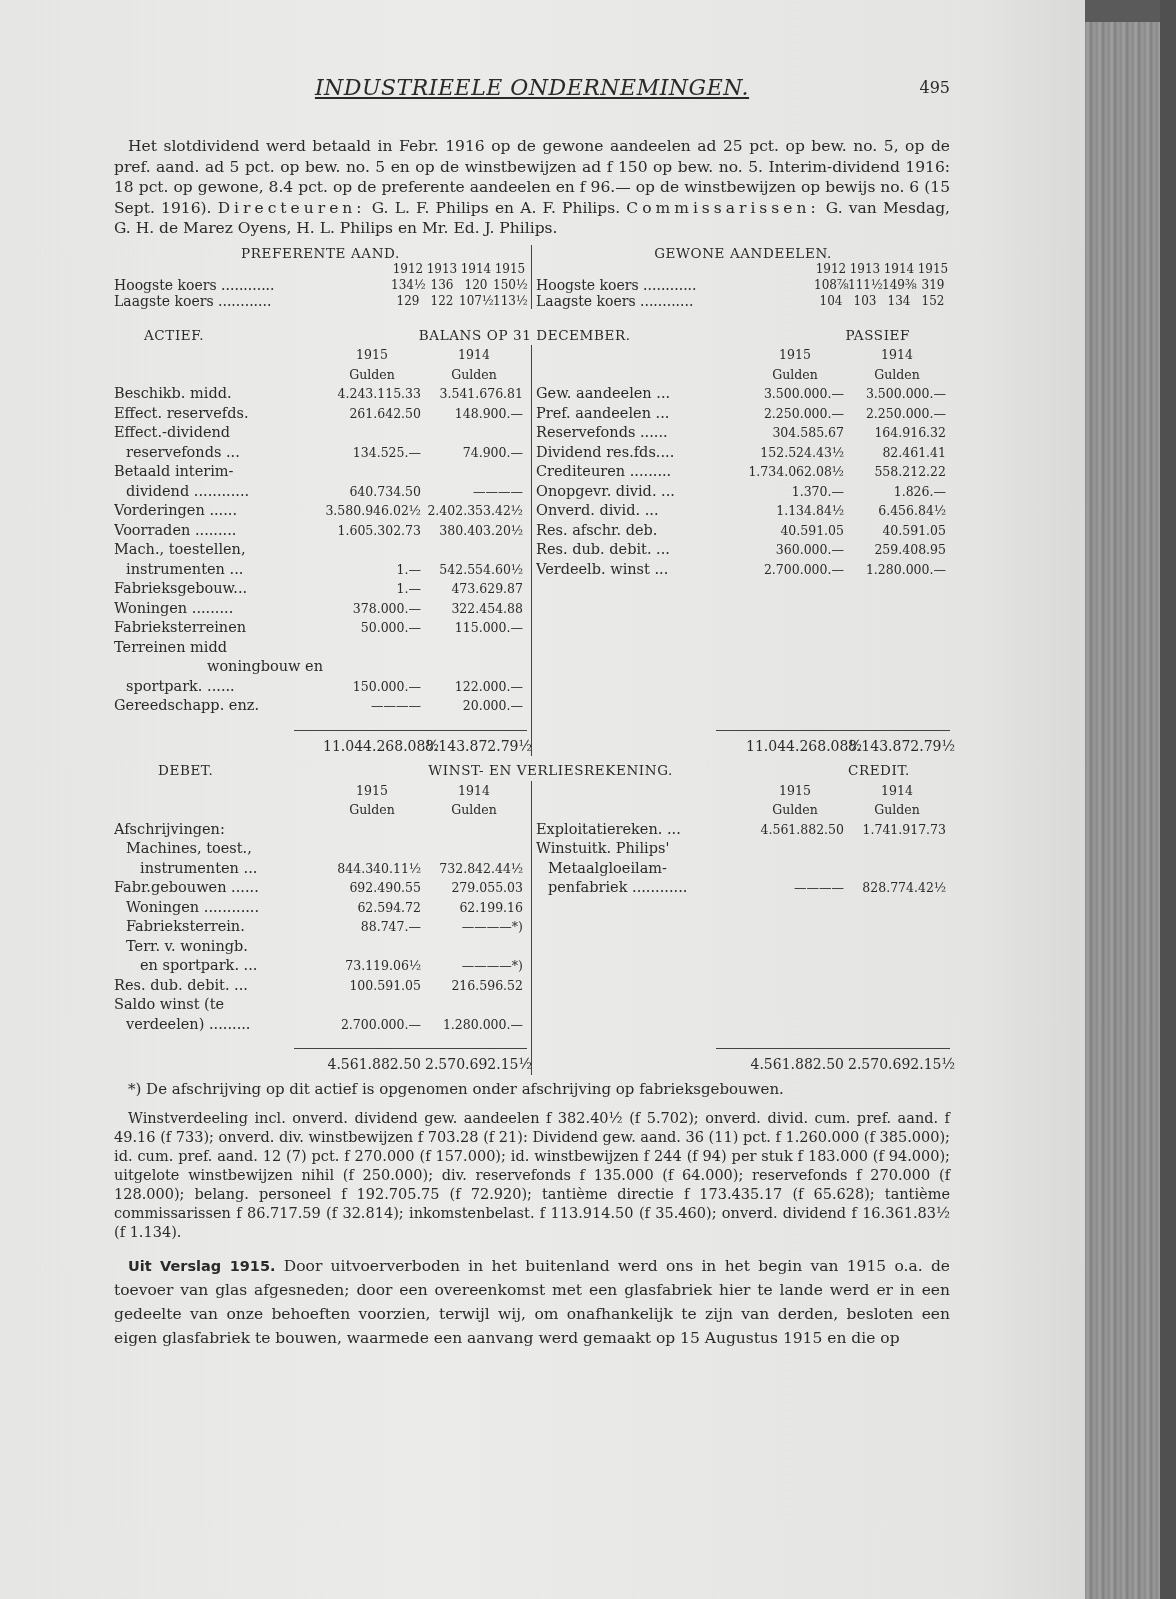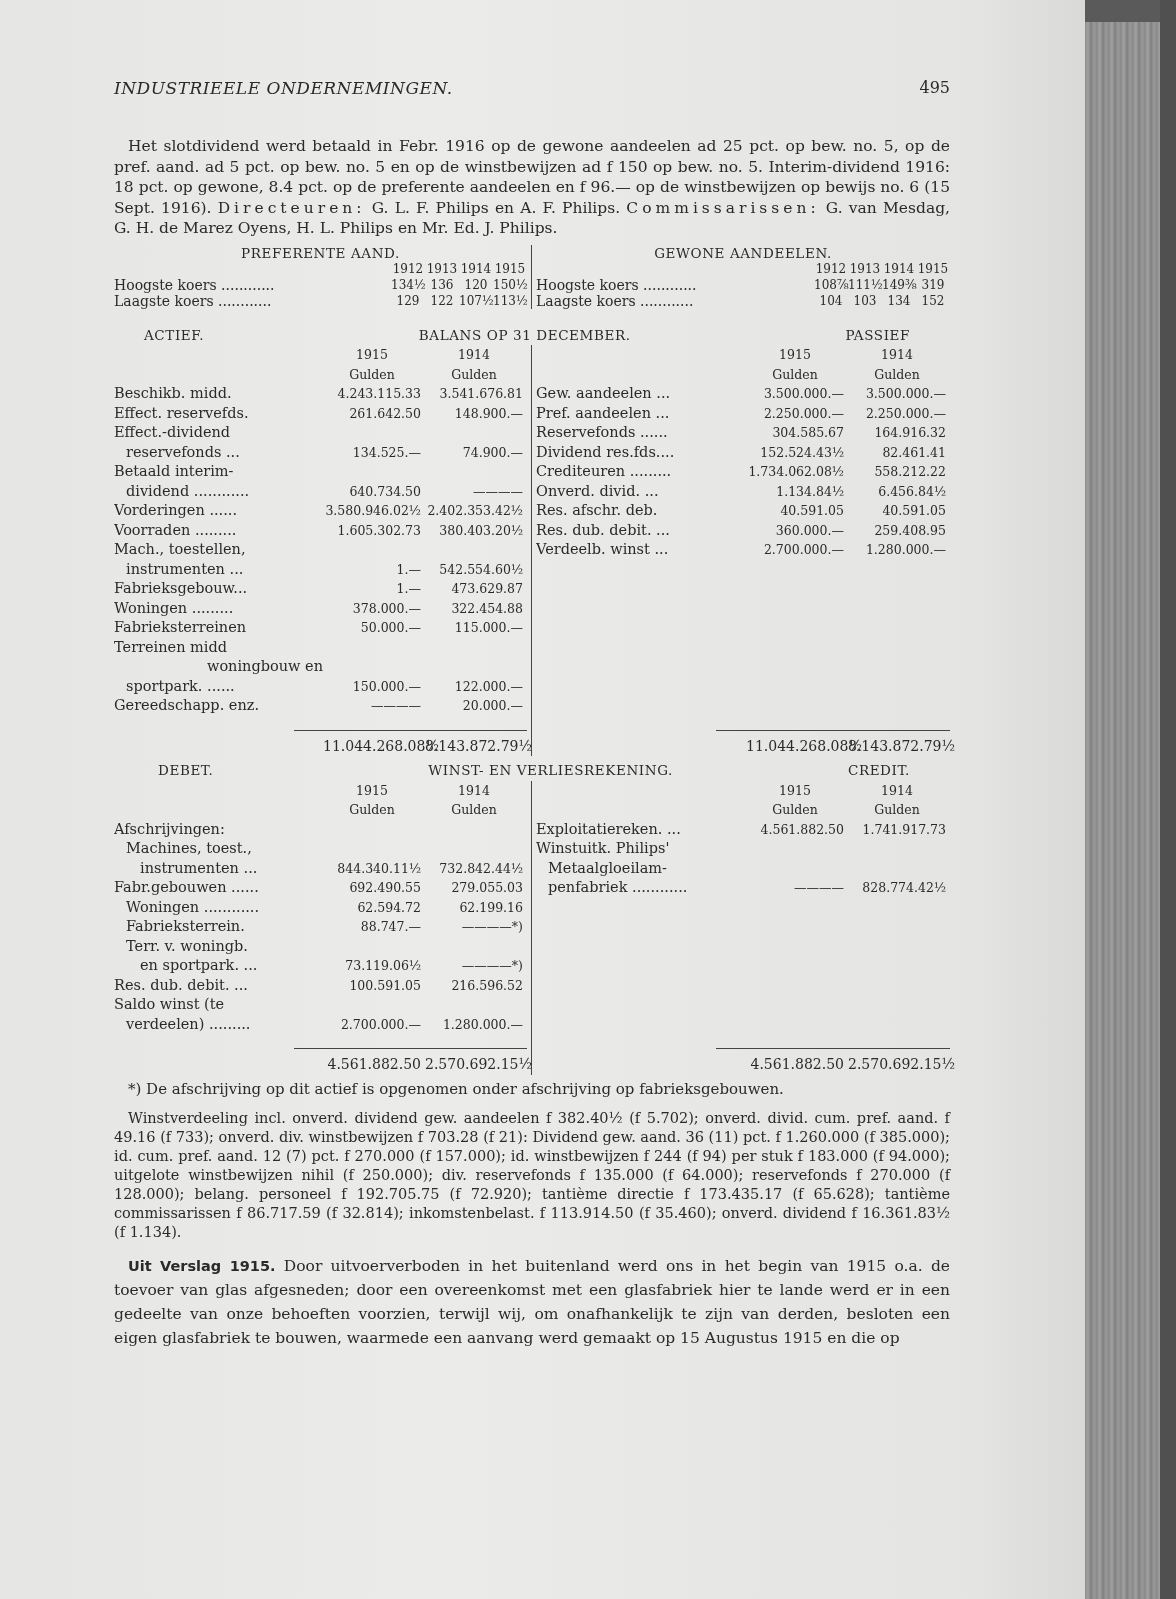--- a/index.html
+++ b/index.html
@@ -27,22 +27,22 @@
     background: #5a5a5a;
   }
   .content {
     position: absolute; left: 114px; top: 78px; width: 836px;
     font-size: 15.5px; line-height: 20.5px;
   }
   .running-head {
     position: relative; height: 30px; margin-bottom: 28px;
   }
   .running-title {
-    position: absolute; left: 0; right: 0; text-align: left;
-    font-style: italic; font-size: 17px; letter-spacing: 0.5px;
+    position: absolute; left: 0; right: 0; text-align: center;
+    font-style: italic; font-size: 22px; letter-spacing: 0.5px; text-decoration: underline;
   }
   .page-number {
     position: absolute; right: 0; top: 0; font-size: 16px;
   }
   p { margin: 0; text-align: justify; }
   .indent { text-indent: 14px; }
   .spaced { letter-spacing: 4px; }
   .koers {
     display: grid; grid-template-columns: 1fr 1fr; margin-top: 6px; font-size: 14px; line-height: 16px;
   }
@@ -278,20 +278,25 @@
             <span class="lbl">Dividend res.fds....</span>
             <span class="num">152.524.43½</span>
             <span class="num">82.461.41</span>
           </div>
           <div class="row">
             <span class="lbl">Crediteuren .........</span>
             <span class="num">1.734.062.08½</span>
             <span class="num">558.212.22</span>
           </div>
           <div class="row">
+            <span class="lbl">Onopgevr. divid. ...</span>
+            <span class="num">1.370.—</span>
+            <span class="num">1.826.—</span>
+          </div>
+          <div class="row">
             <span class="lbl">Onverd. divid. ...</span>
             <span class="num">1.134.84½</span>
             <span class="num">6.456.84½</span>
           </div>
           <div class="row">
             <span class="lbl">Res. afschr. deb.</span>
             <span class="num">40.591.05</span>
             <span class="num">40.591.05</span>
           </div>
           <div class="row">

